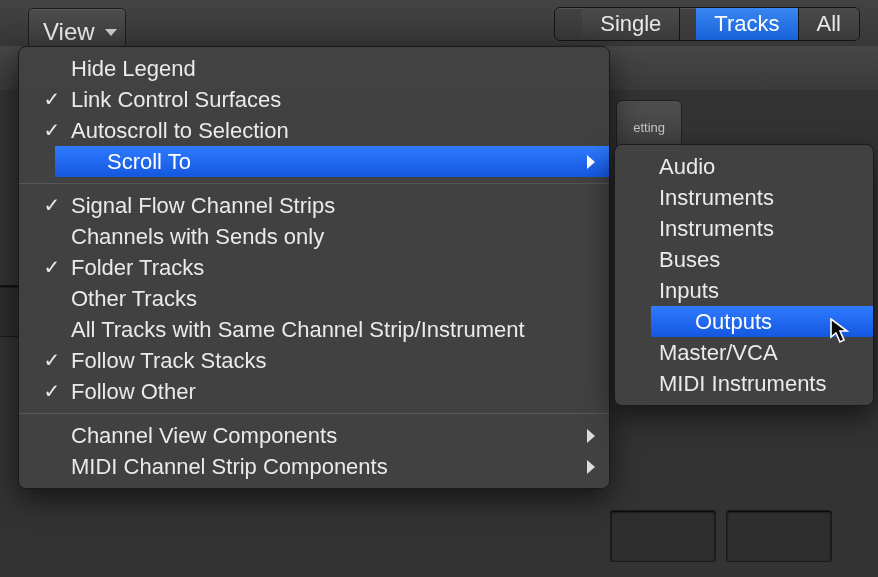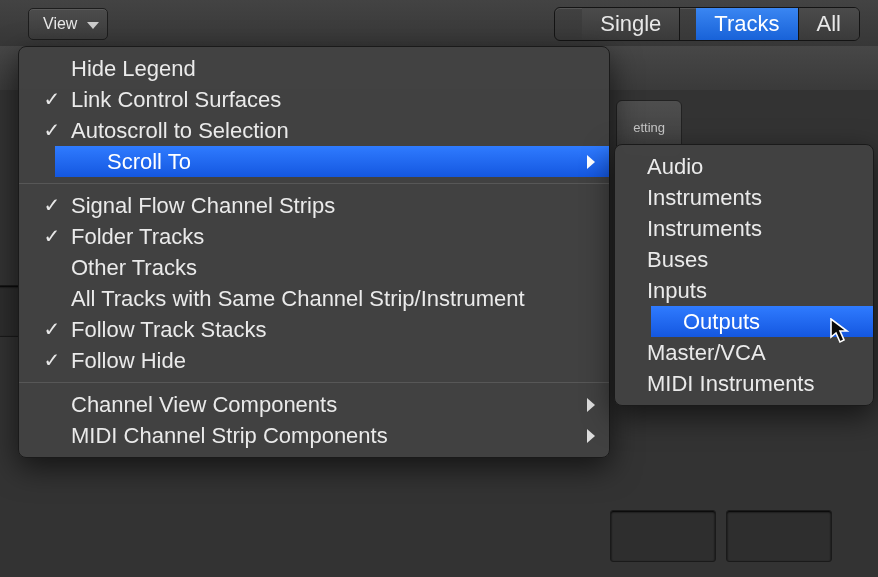--- a/index.html
+++ b/index.html
@@ -25,26 +25,26 @@
     background: linear-gradient(#434343, #373737);
     border-bottom: 1px solid #1c1c1c;
   }
 
   .view-btn {
     position: absolute;
     left: 28px;
     top: 8px;
     height: 30px;
     line-height: 30px;
-    padding: 0 30px 0 14px;
+    padding: 8px 30px 0 14px;
     background: linear-gradient(#4c4c4c, #3c3c3c);
     border: 1px solid #1d1d1d;
     border-radius: 5px;
     color: #e8e8e8;
-    font-size: 16px;
+    font-size: 24px;
     box-shadow: inset 0 1px 0 #5a5a5a;
   }
   .view-btn .chev {
     position: absolute;
     right: 8px; top: 50%;
     transform: translateY(-50%);
     pointer-events: none;
   }
   .chev-down {
     width: 0; height: 0;
@@ -172,21 +172,21 @@
     position: absolute;
     right: 14px; top: 50%;
     transform: translateY(-50%);
     width: 0; height: 0;
     border-top: 7px solid transparent;
     border-bottom: 7px solid transparent;
     border-left: 8px solid #ddd;
   }
   .item.hl .sub-arrow { border-left-color: #fff; }
 
-  .sub-menu .item { padding-left: 32px; font-size: 22px; }
+  .sub-menu .item { padding-left: 44px; font-size: 22px; }
 
   .sep {
     height: 1px;
     margin: 6px 0;
     background: #6a6a6a;
     opacity: .55;
   }
 
   
 
@@ -247,20 +247,23 @@
     <span class="sub-arrow"></span>
   </div>
 
   <div class="sep"></div>
 
   <div class="item">
     <span class="check">✓</span>
     <span>Signal Flow Channel Strips</span>
   </div>
 
+  <div class="item">
+    <span>Channels with Sends only</span>
+  </div>
 
   <div class="item">
     <span class="check">✓</span>
     <span>Folder Tracks</span>
   </div>
 
   <div class="item">
     <span>Other Tracks</span>
   </div>
 
@@ -268,21 +271,21 @@
     <span>All Tracks with Same Channel Strip/Instrument</span>
   </div>
 
   <div class="item">
     <span class="check">✓</span>
     <span>Follow Track Stacks</span>
   </div>
 
   <div class="item">
     <span class="check">✓</span>
-    <span>Follow Hide</span>
+    <span>Follow Other</span>
   </div>
 
   <div class="sep"></div>
 
   <div class="item">
     <span>Channel View Components</span>
     <span class="sub-arrow"></span>
   </div>
 
   <div class="item">

